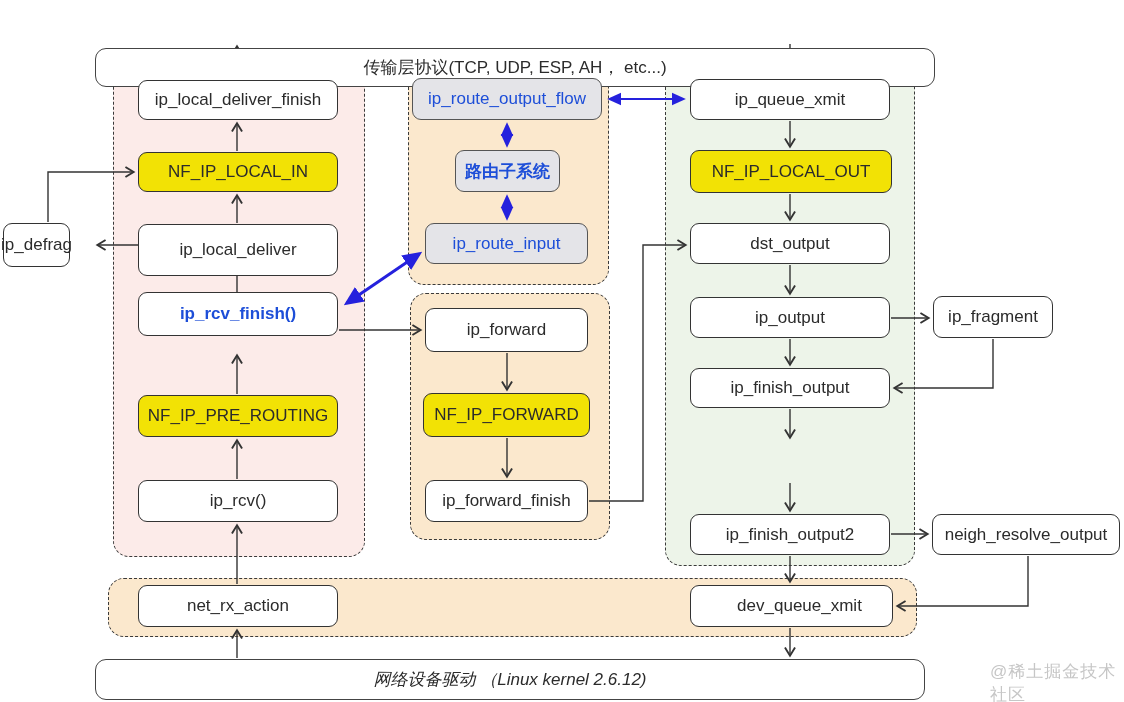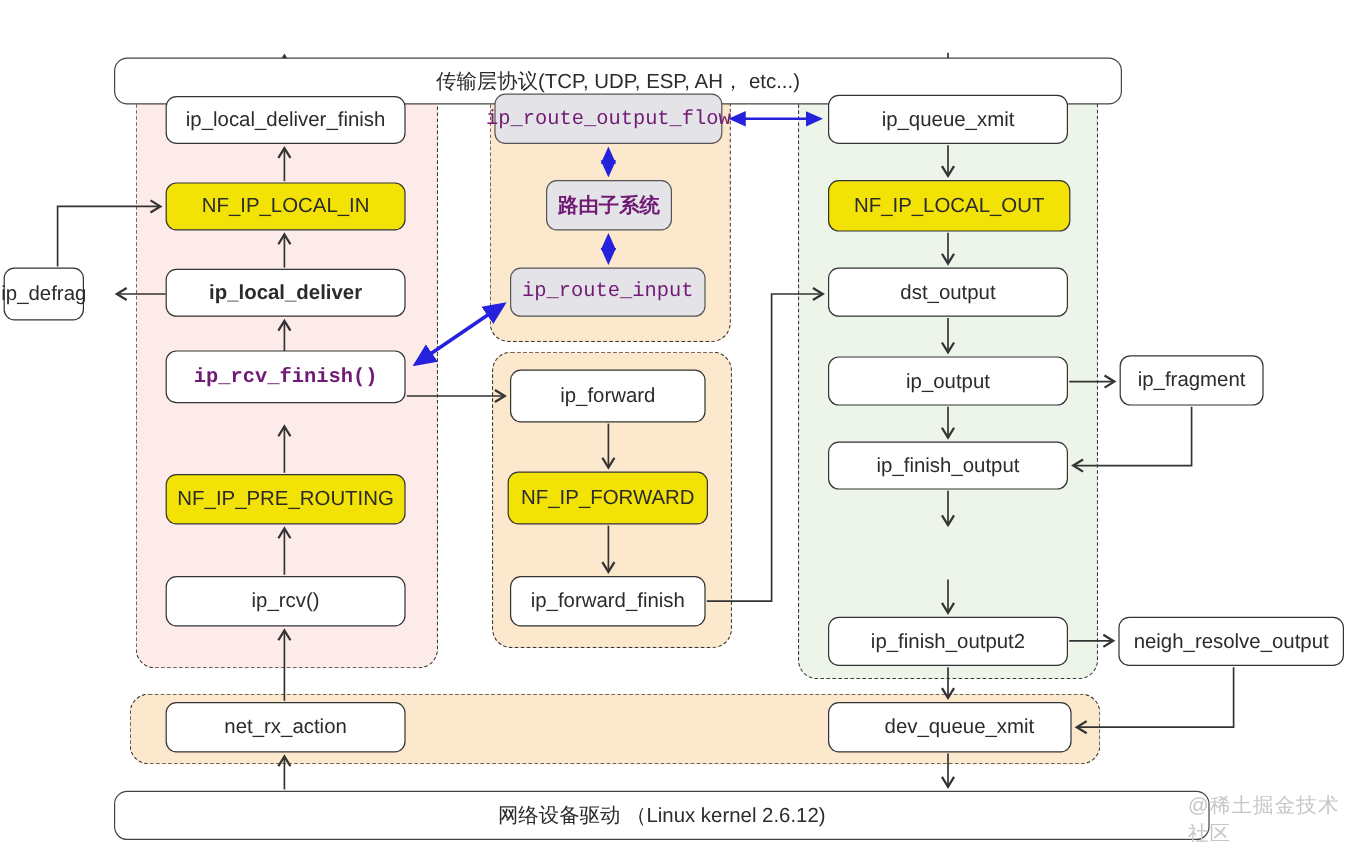--- a/index.html
+++ b/index.html
@@ -13,21 +13,21 @@
   .region.green{background:#edf4e9;}
   #wires{position:absolute;left:0;top:0;z-index:2;}
   .box{
     position:absolute;z-index:3;display:flex;align-items:center;justify-content:center;
     background:#ffffff;border:1.4px solid #333;border-radius:9px;
     font-size:17px;white-space:nowrap;box-sizing:border-box;
   }
   .box.bar{border-radius:11px;border-color:#444;}
   .box.yellow{background:#f2e205;}
   .box.gray{background:#e4e4e8;border-color:#555;}
-  .blue-text{color:#701a75;font-family:Liberation Mono, monospace;}
+  .blue-text{color:#1d4ed8;}
   .bold{font-weight:bold;}
   #watermark{
     position:absolute;z-index:4;left:990px;top:660px;font-size:17px;color:#c6c6c6;
     letter-spacing:1px;
   }
 </style>
 </head>
 <body>
 
 <div id="canvas">
@@ -81,25 +81,25 @@
     </g>
     <g stroke="#2521dd" fill="none">
       <path stroke-width="2.2" marker-start="url(#abls)" marker-end="url(#abl)" d="M610,99 H683"></path>
       <path stroke-width="2.2" marker-start="url(#abls)" marker-end="url(#abl)" d="M507,125 V145"></path>
       <path stroke-width="2.2" marker-start="url(#abls)" marker-end="url(#abl)" d="M507,197 V218"></path>
       <path stroke-width="3" marker-start="url(#abls)" marker-end="url(#abl)" d="M347,303 L419,254"></path>
     </g>
   </svg>
 
   <div class="box bar" style="left:95px;top:4px;width:840px;height:39px;margin-top:44px;">传输层协议(TCP, UDP, ESP, AH， etc...)</div>
-  <div class="box bar" style="left:95px;top:659px;width:913px;height:41px;">网络设备驱动 （Linux kernel 2.6.12)</div>
+  <div class="box bar" style="left:95px;top:659px;width:830px;height:41px;font-style:italic;">网络设备驱动 （Linux kernel 2.6.12)</div>
 
   <div class="box" style="left:138px;top:80px;width:200px;height:40px;">ip_local_deliver_finish</div>
   <div class="box yellow" style="left:138px;top:152px;width:200px;height:40px;">NF_IP_LOCAL_IN</div>
-  <div class="box" style="left:138px;top:224px;width:200px;height:40px;font-weight:bold;">ip_local_deliver</div>
+  <div class="box" style="left:138px;top:224px;width:200px;height:52px;">ip_local_deliver</div>
   <div class="box blue-text bold" style="left:138px;top:292px;width:200px;height:44px;">ip_rcv_finish()</div>
   <div class="box yellow" style="left:138px;top:395px;width:200px;height:42px;">NF_IP_PRE_ROUTING</div>
   <div class="box" style="left:138px;top:480px;width:200px;height:42px;">ip_rcv()</div>
   <div class="box" style="left:3px;top:223px;width:67px;height:44px;">ip_defrag</div>
 
   <div class="box gray blue-text" style="left:412px;top:78px;width:190px;height:42px;">ip_route_output_flow</div>
   <div class="box gray blue-text bold" style="left:455px;top:150px;width:105px;height:42px;">路由子系统</div>
   <div class="box gray blue-text" style="left:425px;top:223px;width:163px;height:41px;">ip_route_input</div>
 
   <div class="box" style="left:425px;top:308px;width:163px;height:44px;">ip_forward</div>

